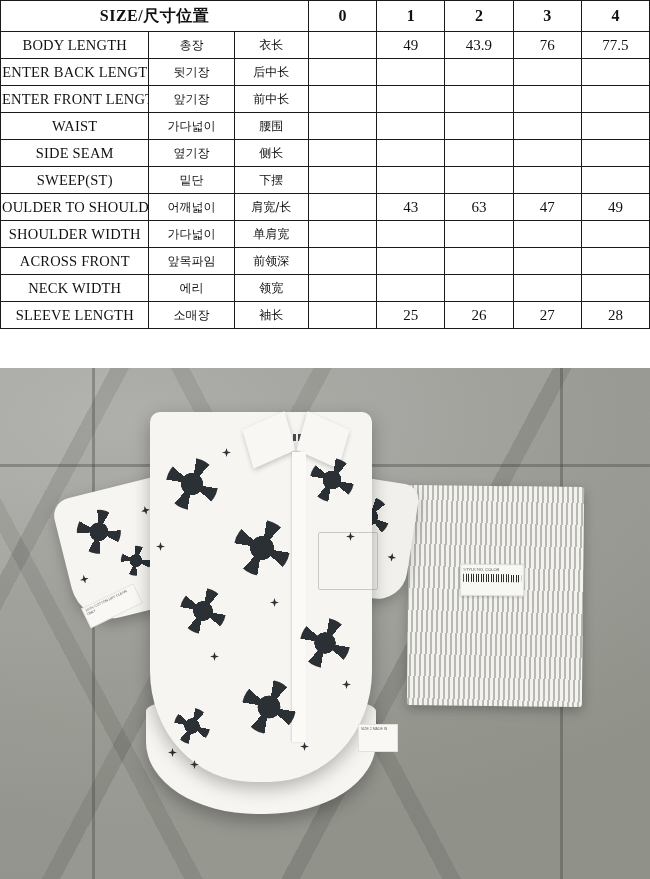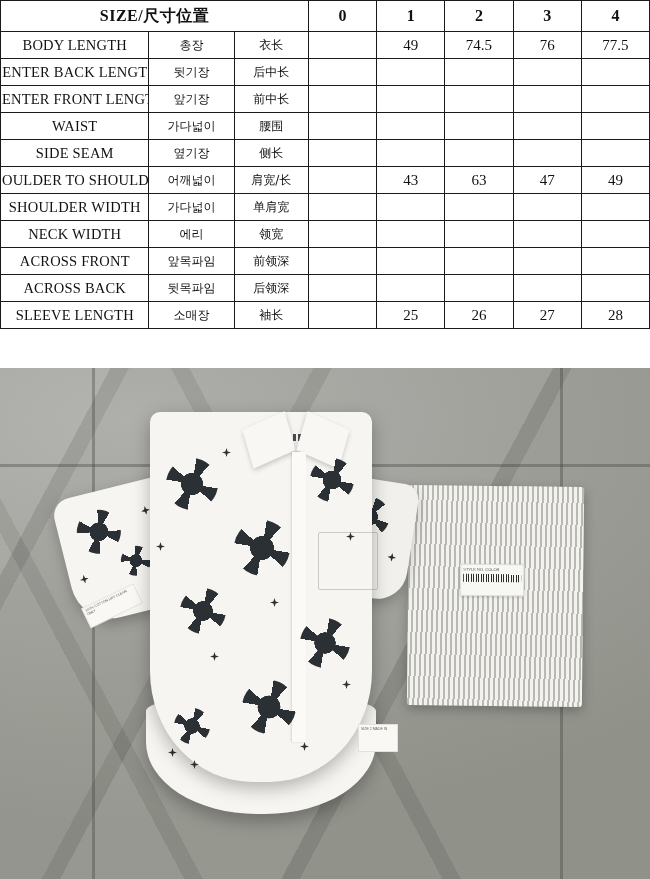--- a/index.html
+++ b/index.html
@@ -289,21 +289,21 @@
           <th>3</th>
           <th>4</th>
         </tr>
 
         <tr>
           <td class="label-en">BODY LENGTH</td>
           <td class="label-kr">총장</td>
           <td class="label-cn">衣长</td>
           <td class="value"></td>
           <td class="value">49</td>
-          <td class="value">74.5</td>
+          <td class="value">43.9</td>
           <td class="value">76</td>
           <td class="value">77.5</td>
         </tr>
         <tr>
           <td class="label-en">ENTER BACK LENGT</td>
           <td class="label-kr">뒷기장</td>
           <td class="label-cn">后中长</td>
           <td class="value"></td>
           <td class="value"></td>
           <td class="value"></td>
@@ -327,20 +327,30 @@
           <td class="value"></td>
           <td class="value"></td>
           <td class="value"></td>
           <td class="value"></td>
           <td class="value"></td>
         </tr>
         <tr>
           <td class="label-en">SIDE SEAM</td>
           <td class="label-kr">옆기장</td>
           <td class="label-cn">侧长</td>
+          <td class="value"></td>
+          <td class="value"></td>
+          <td class="value"></td>
+          <td class="value"></td>
+          <td class="value"></td>
+        </tr>
+        <tr>
+          <td class="label-en">SWEEP(ST)</td>
+          <td class="label-kr">밑단</td>
+          <td class="label-cn">下摆</td>
           <td class="value"></td>
           <td class="value"></td>
           <td class="value"></td>
           <td class="value"></td>
           <td class="value"></td>
         </tr>
         <tr>
           <td class="label-en">OULDER TO SHOULD</td>
           <td class="label-kr">어깨넓이</td>
           <td class="label-cn">肩宽/长</td>
@@ -354,43 +364,33 @@
           <td class="label-en">SHOULDER WIDTH</td>
           <td class="label-kr">가다넓이</td>
           <td class="label-cn">单肩宽</td>
           <td class="value"></td>
           <td class="value"></td>
           <td class="value"></td>
           <td class="value"></td>
           <td class="value"></td>
         </tr>
         <tr>
+          <td class="label-en">ACROSS FRONT</td>
+          <td class="label-kr">앞목파임</td>
+          <td class="label-cn">前领深</td>
+          <td class="value"></td>
+          <td class="value"></td>
+          <td class="value"></td>
+          <td class="value"></td>
+          <td class="value"></td>
+        </tr>
+        <tr>
           <td class="label-en">NECK WIDTH</td>
           <td class="label-kr">에리</td>
           <td class="label-cn">领宽</td>
-          <td class="value"></td>
-          <td class="value"></td>
-          <td class="value"></td>
-          <td class="value"></td>
-          <td class="value"></td>
-        </tr>
-        <tr>
-          <td class="label-en">ACROSS FRONT</td>
-          <td class="label-kr">앞목파임</td>
-          <td class="label-cn">前领深</td>
-          <td class="value"></td>
-          <td class="value"></td>
-          <td class="value"></td>
-          <td class="value"></td>
-          <td class="value"></td>
-        </tr>
-        <tr>
-          <td class="label-en">ACROSS BACK</td>
-          <td class="label-kr">뒷목파임</td>
-          <td class="label-cn">后领深</td>
           <td class="value"></td>
           <td class="value"></td>
           <td class="value"></td>
           <td class="value"></td>
           <td class="value"></td>
         </tr>
         <tr>
           <td class="label-en">SLEEVE LENGTH</td>
           <td class="label-kr">소매장</td>
           <td class="label-cn">袖长</td>

